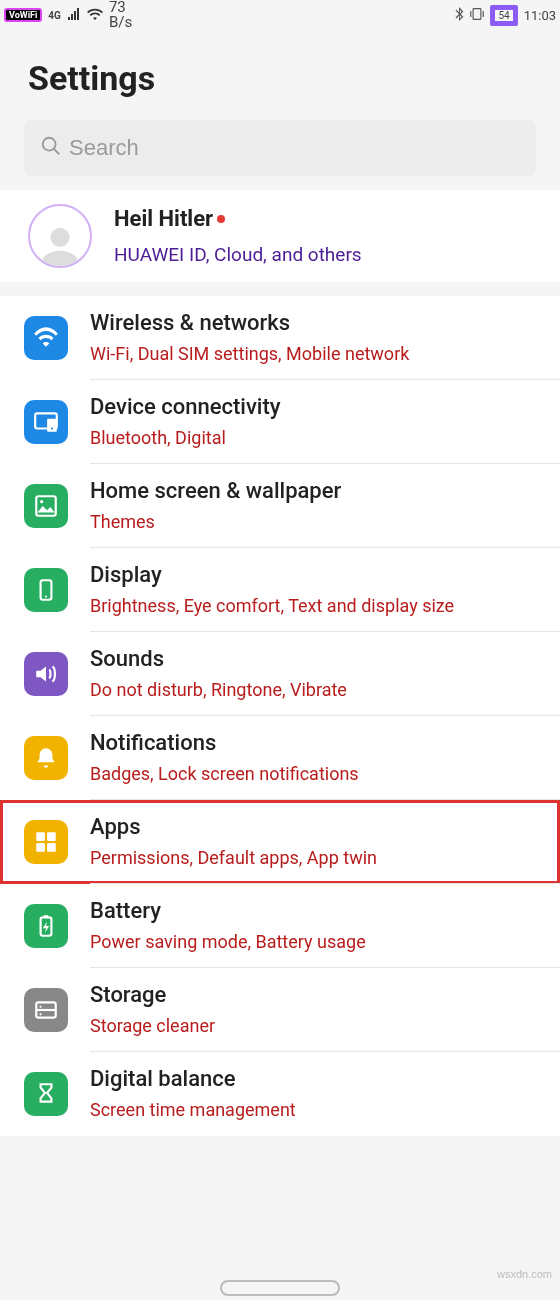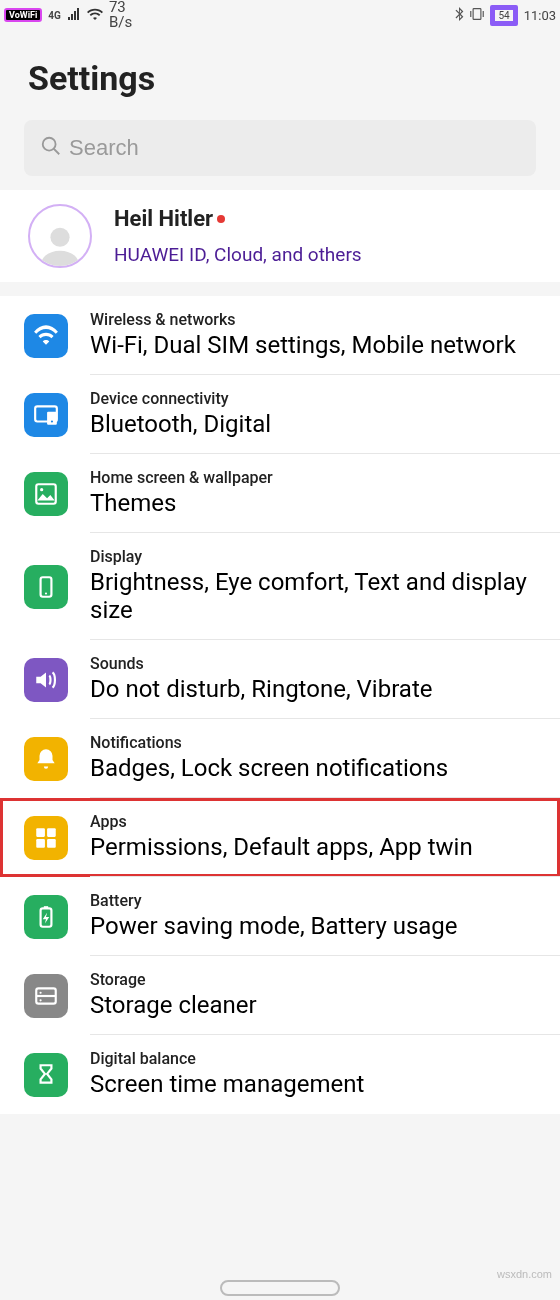--- a/index.html
+++ b/index.html
@@ -80,22 +80,22 @@
     gap: 22px;
     position: relative;
   }
   .row .icon {
     width: 44px; height: 44px; border-radius: 10px;
     flex-shrink: 0;
     display: flex; align-items: center; justify-content: center;
   }
   .row .icon svg { width: 26px; height: 26px; fill: #fff; }
   .row-text { flex: 1; min-width: 0; padding-bottom: 2px; }
-  .row-title { font-size: 16px; font-weight: 500; color: #222; }
-  .row-sub { font-size: 24px; color: #000000; margin-top: 2px; }
+  .row-title { font-size: 22px; font-weight: 500; color: #222; }
+  .row-sub { font-size: 18px; color: #b91c1c; margin-top: 8px; }
   .divider {
     position: absolute; left: 90px; right: 0; bottom: 0;
     height: 1px; background: #e6e6e6;
   }
   .highlight {
     outline: 3px solid #d33; outline-offset: -3px;
   }
   
   .bg-blue  { background: #1e88e5; }
   .bg-green { background: #27ae60; }

